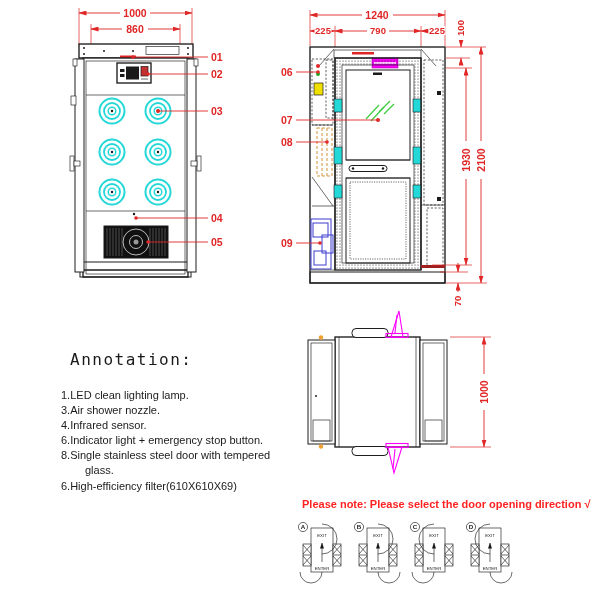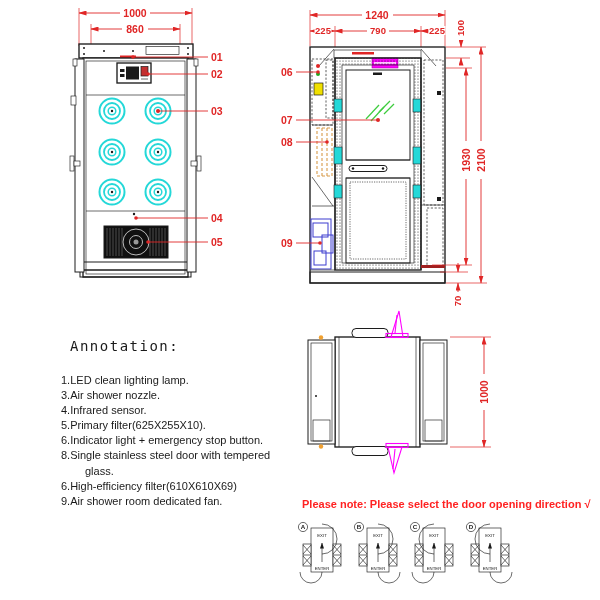--- a/index.html
+++ b/index.html
@@ -19,21 +19,21 @@
   .co{fill:#e02626;font:bold 10.5px "Liberation Sans",sans-serif;}
   .tiny{fill:#1a1a1a;font:4.3px "Liberation Sans",sans-serif;text-anchor:middle;}
   .opt{fill:#1a1a1a;font:bold 6.2px "Liberation Sans",sans-serif;text-anchor:middle;}
   .cyan{stroke:#24d8d8;fill:none;}
   .green{stroke:#3ecc3e;stroke-width:1.2;fill:none;}
   .mag{stroke:#ff00ff;fill:none;stroke-width:1.1;}
   .blue{stroke:#3c3ccf;fill:none;stroke-width:1;}
   .orange{stroke:#d89b4a;fill:none;stroke-width:1.1;stroke-dasharray:3,2;}
   
   .annotation{position:absolute;left:61px;top:338px;color:#1a1a1a;}
-  .annotation .head{font-family:"DejaVu Sans Mono",monospace;font-size:14px;letter-spacing:1.5px;margin:0 0 0 9px;}
+  .annotation .head{font-family:"DejaVu Sans Mono",monospace;font-size:16px;letter-spacing:1.5px;margin:12px 0 0 9px;}
   .annotation .list{margin-top:19px;}
   .annotation .item{font-size:11px;line-height:15.1px;white-space:nowrap;}
   .annotation .indent{margin-left:24px;}
   .door-note{position:absolute;left:302px;top:498px;width:228px;color:#ff2222;
              font-size:11px;font-weight:bold;white-space:nowrap;}
 </style>
 </head>
 <body>
 
 <div class="canvas">
@@ -458,23 +458,21 @@
   </g>
 </g>
 </svg>
 
 <div class="annotation">
   <div class="head">Annotation:</div>
   <div class="list">
     <div class="item">1.LED clean lighting lamp.</div>
     <div class="item">3.Air shower nozzle.</div>
     <div class="item">4.Infrared sensor.</div>
-    <div class="item">5.Primary filter(625X255X10).</div>
     <div class="item">6.Indicator light + emergency stop button.</div>
     <div class="item">8.Single stainless steel door with tempered</div>
     <div class="item indent">glass.</div>
     <div class="item">6.High-efficiency filter(610X610X69)</div>
-    <div class="item">9.Air shower room dedicated fan.</div>
   </div>
 </div>
 
 <div class="door-note">Please note: Please select the door opening direction √</div>
 </div>
 
 </body></html>

